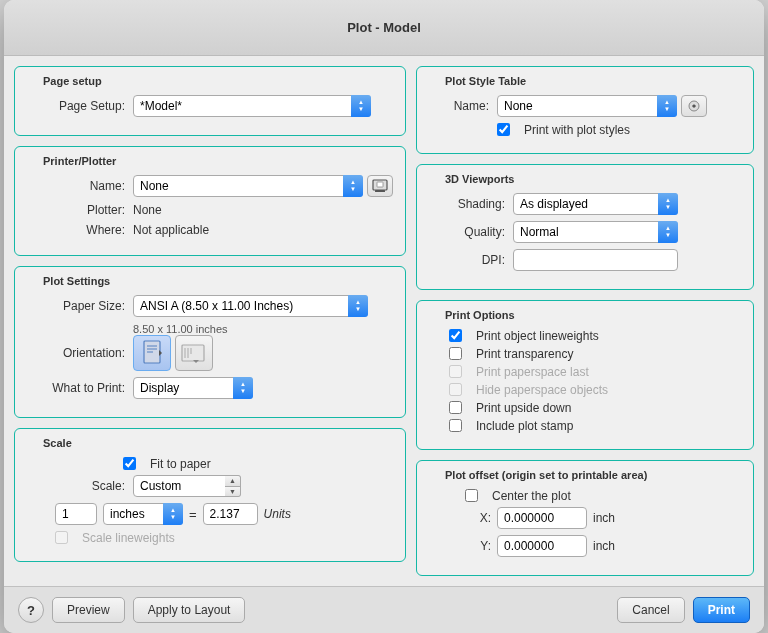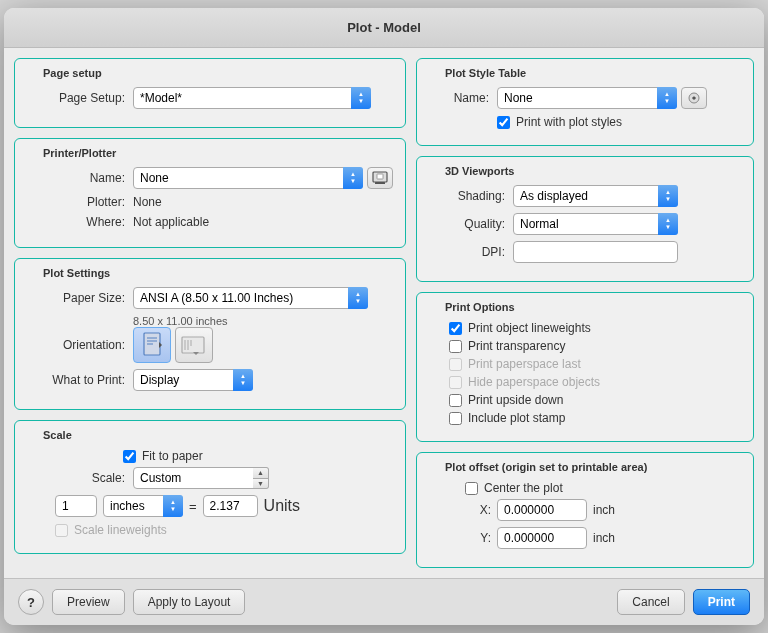--- a/index.html
+++ b/index.html
@@ -15,21 +15,21 @@
     .dialog {
       width: 760px;
       background: #ececec;
       border-radius: 10px;
       box-shadow: 0 10px 40px rgba(0,0,0,0.4);
       overflow: hidden;
     }
     .title-bar {
       background: linear-gradient(to bottom, #e0e0e0, #d0d0d0);
       text-align: center;
-      padding: 12px;
+      padding: 20px;
       font-size: 13px;
       font-weight: 600;
       color: #333;
       border-bottom: 1px solid #bbb;
     }
     .content {
       display: flex;
       padding: 10px;
       gap: 10px;
     }
@@ -101,22 +101,22 @@
       background: linear-gradient(to bottom, #f5f5f5, #e0e0e0);
       cursor: pointer;
       display: flex;
       align-items: center;
       justify-content: center;
       font-size: 12px;
       margin-left: 4px;
     }
     .checkbox-row {
       display: flex;
-      align-items: center;
-      gap: 6px;
+      align-items: flex-start;
+      gap: 14px;
       margin-bottom: 4px;
       padding-left: 4px;
     }
     .checkbox-row input[type=checkbox] {
       width: 13px;
       height: 13px;
       cursor: pointer;
     }
     .checkbox-label {
       font-size: 12px;
@@ -202,22 +202,23 @@
       display: flex;
       align-items: center;
       gap: 6px;
       margin-top: 4px;
     }
     .equals-sign {
       font-size: 13px;
       color: #333;
     }
     .units-label {
-      font-size: 16px;
-      color: #333;
+      font-size: 12px;
+      color: #333;
+      font-style: italic;
     }
     .offset-row {
       display: flex;
       align-items: center;
       gap: 6px;
       margin-bottom: 6px;
       padding-left: 30px;
     }
     .coord-label {
       width: 16px;
@@ -379,21 +380,21 @@
 
       <div class="section">
         <div class="section-title">Scale</div>
         <div class="checkbox-row" style="padding-left:80px;">
           <input type="checkbox" checked="" id="fitToPaper" style="">
           <label class="checkbox-label" for="fitToPaper">Fit to paper</label>
         </div>
         <div class="form-row" style="margin-top:4px;">
           <span class="form-label">Scale:</span>
           <div class="spinner-wrapper">
-            <input type="text" class="text-input" style="width: 136px;" value="Custom">
+            <input type="text" class="text-input" style="width: 108px;" value="Custom">
             <div class="spinner-arrows">
               <div class="spinner-up">▲</div>
               <div class="spinner-down">▼</div>
             </div>
           </div>
         </div>
         <div class="scale-row" style="padding-left:12px;">
           <input type="text" class="text-input" style="width: 42px;" value="1">
           <div class="select-wrapper">
             <select class="text-input" style="width:80px;">

